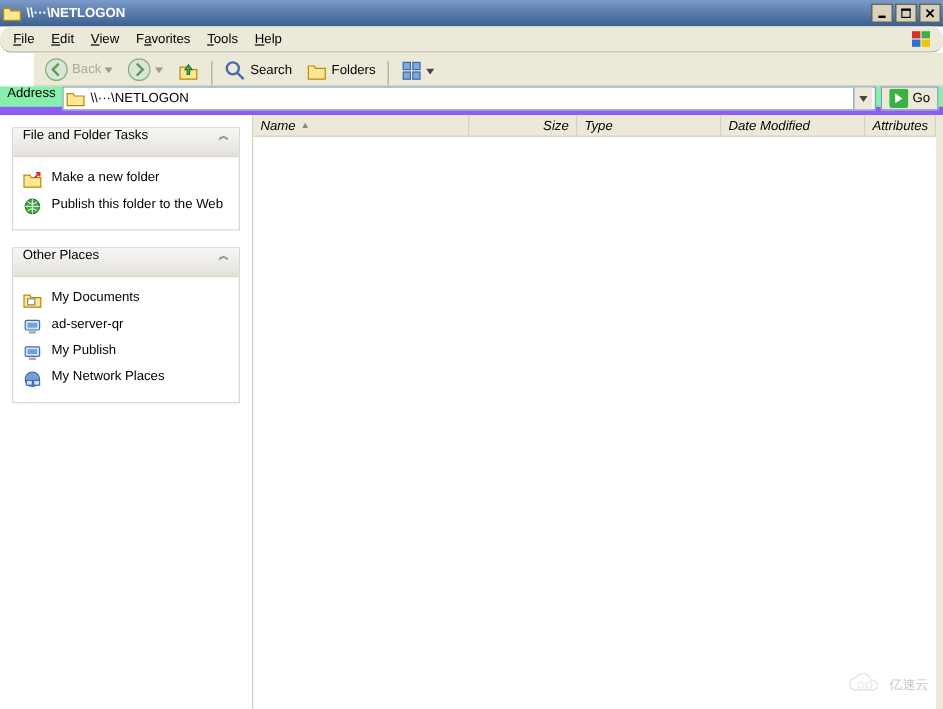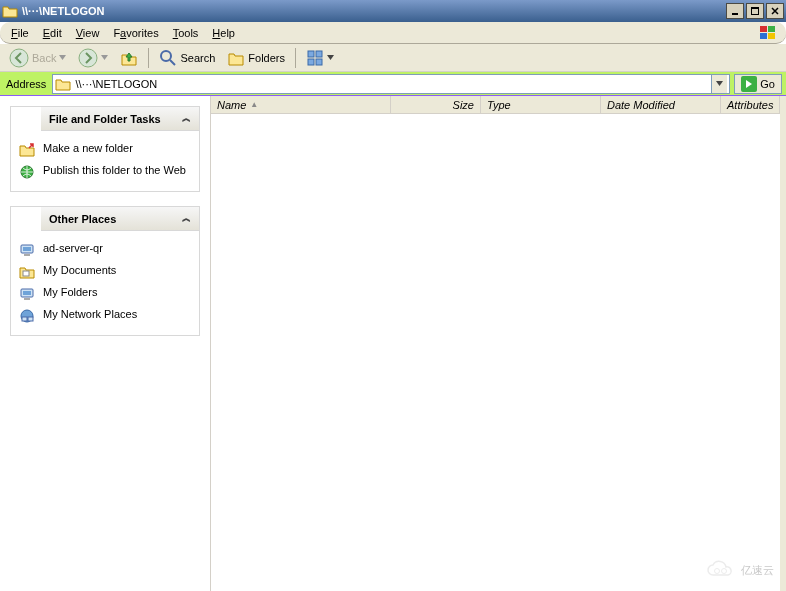--- a/index.html
+++ b/index.html
@@ -9,36 +9,36 @@
 .titlebar .icon-sm { width: 16px; height: 16px; margin-right: 4px; }
 .titlebar .title { font-weight: bold; font-size: 11px; flex: 1; }
 .titlebar .winbtns { display: flex; gap: 2px; }
 .titlebar .winbtn { width: 18px; height: 16px; background: #d8d2bd; border: 1px solid #4b4a44; display: flex; align-items: center; justify-content: center; font-family: Arial; font-size: 9px; }
 
 .menubar { height: 22px; background: #ece9d8; display: flex; align-items: center; padding: 0 4px; border-bottom: 1px solid #aca899; border-radius: 10px; }
 .menubar .menuitem { padding: 2px 7px; cursor: default; }
 .menubar .menuitem .ul { text-decoration: underline; }
 .menubar .winflag { margin-left: auto; width: 28px; height: 22px; display:flex; align-items:center; justify-content:center; }
 
-.toolbar { height: 28px; background: #ece9d8; display: flex; align-items: center; padding: 0 4px; border-bottom: 1px solid #d4d0c8; gap: 2px; }
+.toolbar { height: 28px; background: #ece9d8; display: flex; align-items: flex-end; padding: 0 4px; border-bottom: 1px solid #d4d0c8; gap: 2px; margin-left: 28px; }
 .tbtn { display: flex; align-items: center; padding: 2px 4px; gap: 3px; border: 1px solid transparent; border-radius: 3px; }
 .tsep { width: 1px; height: 20px; background: #aca899; margin: 0 3px; }
 .disabled { color: #aca899; }
 
-.addressbar { height: 24px; background: #bef264; display: flex; align-items: center; padding: 0 4px; border-bottom: 1px solid #8b5cf6; gap: 4px; }
+.addressbar { height: 24px; background: #86efac; display: flex; align-items: flex-start; padding: 0 4px; border-bottom: 7px solid #8b5cf6; gap: 4px; }
 .addressbar .lbl { padding: 0 2px; }
 .addrinput { flex: 1; height: 20px; border: 1px solid #7f9db9; background: #fff; display: flex; align-items: center; padding: 0 2px; }
 .addrinput input { border: none; outline: none; flex: 1; font-size: 11px; padding: 0 4px; }
 .addrdrop { width: 16px; height: 18px; border-left: 1px solid #7f9db9; display:flex; align-items:center; justify-content:center; background:#ece9d8; }
 .gobtn { height: 20px; padding: 0 6px; display: flex; align-items: center; gap: 3px; border: 1px solid #7f9db9; background: #ece9d8; }
 
 .content { display: flex; height: calc(591px - 22px - 22px - 28px - 24px); }
 .sidepane { width: 210px; background: #fff; padding: 10px 10px 0 10px; display: flex; flex-direction: column; gap: 14px; }
 .panel { border: 1px solid #d8d8d8; background: #fff; }
-.panel .phdr { background: linear-gradient(#f6f6f6, #e4e2d8); height: 24px; display: flex; align-items: center; padding: 0 8px; font-weight: bold; border-bottom: 1px solid #d8d8d8; margin-left: 30px; }
+.panel .phdr { background: linear-gradient(#f6f6f6, #e4e2d8); height: 24px; display: flex; padding: 0 8px; font-weight: normal; border-bottom: 1px solid #d8d8d8; }
 .panel .phdr .chev { margin-left: auto; font-size: 9px; color: #444; }
 .panel .pbody { padding: 8px 8px; }
 .plink { display: flex; align-items: flex-start; gap: 8px; padding: 3px 0; color: #000; cursor: pointer; }
 .plink .picon { width: 16px; height: 16px; flex-shrink: 0; }
 
 .filearea { flex: 1; display: flex; flex-direction: row; border-left: 1px solid #d4d0c8; font-style: italic; }
 .colhdrs { height: 18px; background: #ece9d8; display: flex; border-bottom: 1px solid #d4d0c8; }
 .colhdr { border-right: 1px solid #d4d0c8; padding: 2px 6px; display: flex; align-items: center; font-size: 11px; }
 .colhdr .sortarr { margin-left: 4px; color: #888; font-size: 8px; }
 .filelist { flex: 1; background: #fff; position: relative; }
@@ -204,45 +204,45 @@
 
     <div class="panel">
       <div class="phdr">
         <span>Other Places</span>
         <span class="chev">︽</span>
       </div>
       <div class="pbody">
         <div class="plink">
           <span class="picon">
               <svg width="16" height="16">
+                <path d="M1 4 h5 l1 2 h8 v8 h-14 z" fill="#fce795" stroke="#b88a00"></path>
+                <rect x="4" y="7" width="6" height="5" fill="#fff" stroke="#888"></rect>
+              </svg>
+            </span>
+          <span>My Documents</span>
+        </div>
+        <div class="plink">
+          <span class="picon">
+              <svg width="16" height="16">
                 <rect x="2" y="3" width="12" height="8" rx="1" fill="#cfe3f5" stroke="#4a6aa8"></rect>
                 <rect x="4" y="5" width="8" height="4" fill="#6fa3d8"></rect>
                 <rect x="5" y="12" width="6" height="2" fill="#aaa"></rect>
               </svg>
             </span>
           <span>ad-server-qr</span>
         </div>
         <div class="plink">
           <span class="picon">
               <svg width="16" height="16">
-                <path d="M1 4 h5 l1 2 h8 v8 h-14 z" fill="#fce795" stroke="#b88a00"></path>
-                <rect x="4" y="7" width="6" height="5" fill="#fff" stroke="#888"></rect>
-              </svg>
-            </span>
-          <span>My Documents</span>
-        </div>
-        <div class="plink">
-          <span class="picon">
-              <svg width="16" height="16">
                 <rect x="2" y="3" width="12" height="8" rx="1" fill="#cfe3f5" stroke="#4a6aa8"></rect>
                 <rect x="4" y="5" width="8" height="4" fill="#6fa3d8"></rect>
                 <rect x="5" y="12" width="6" height="2" fill="#aaa"></rect>
               </svg>
             </span>
-          <span>My Folders</span>
+          <span>My Publish</span>
         </div>
         <div class="plink">
           <span class="picon">
               <svg width="16" height="16">
                 <circle cx="8" cy="8" r="6" fill="#6fa3d8" stroke="#3a6aa8"></circle>
                 <rect x="3" y="9" width="5" height="4" fill="#cfe3f5" stroke="#4a6aa8"></rect>
                 <rect x="9" y="9" width="5" height="4" fill="#cfe3f5" stroke="#4a6aa8"></rect>
               </svg>
             </span>
           <span>My Network Places</span>

